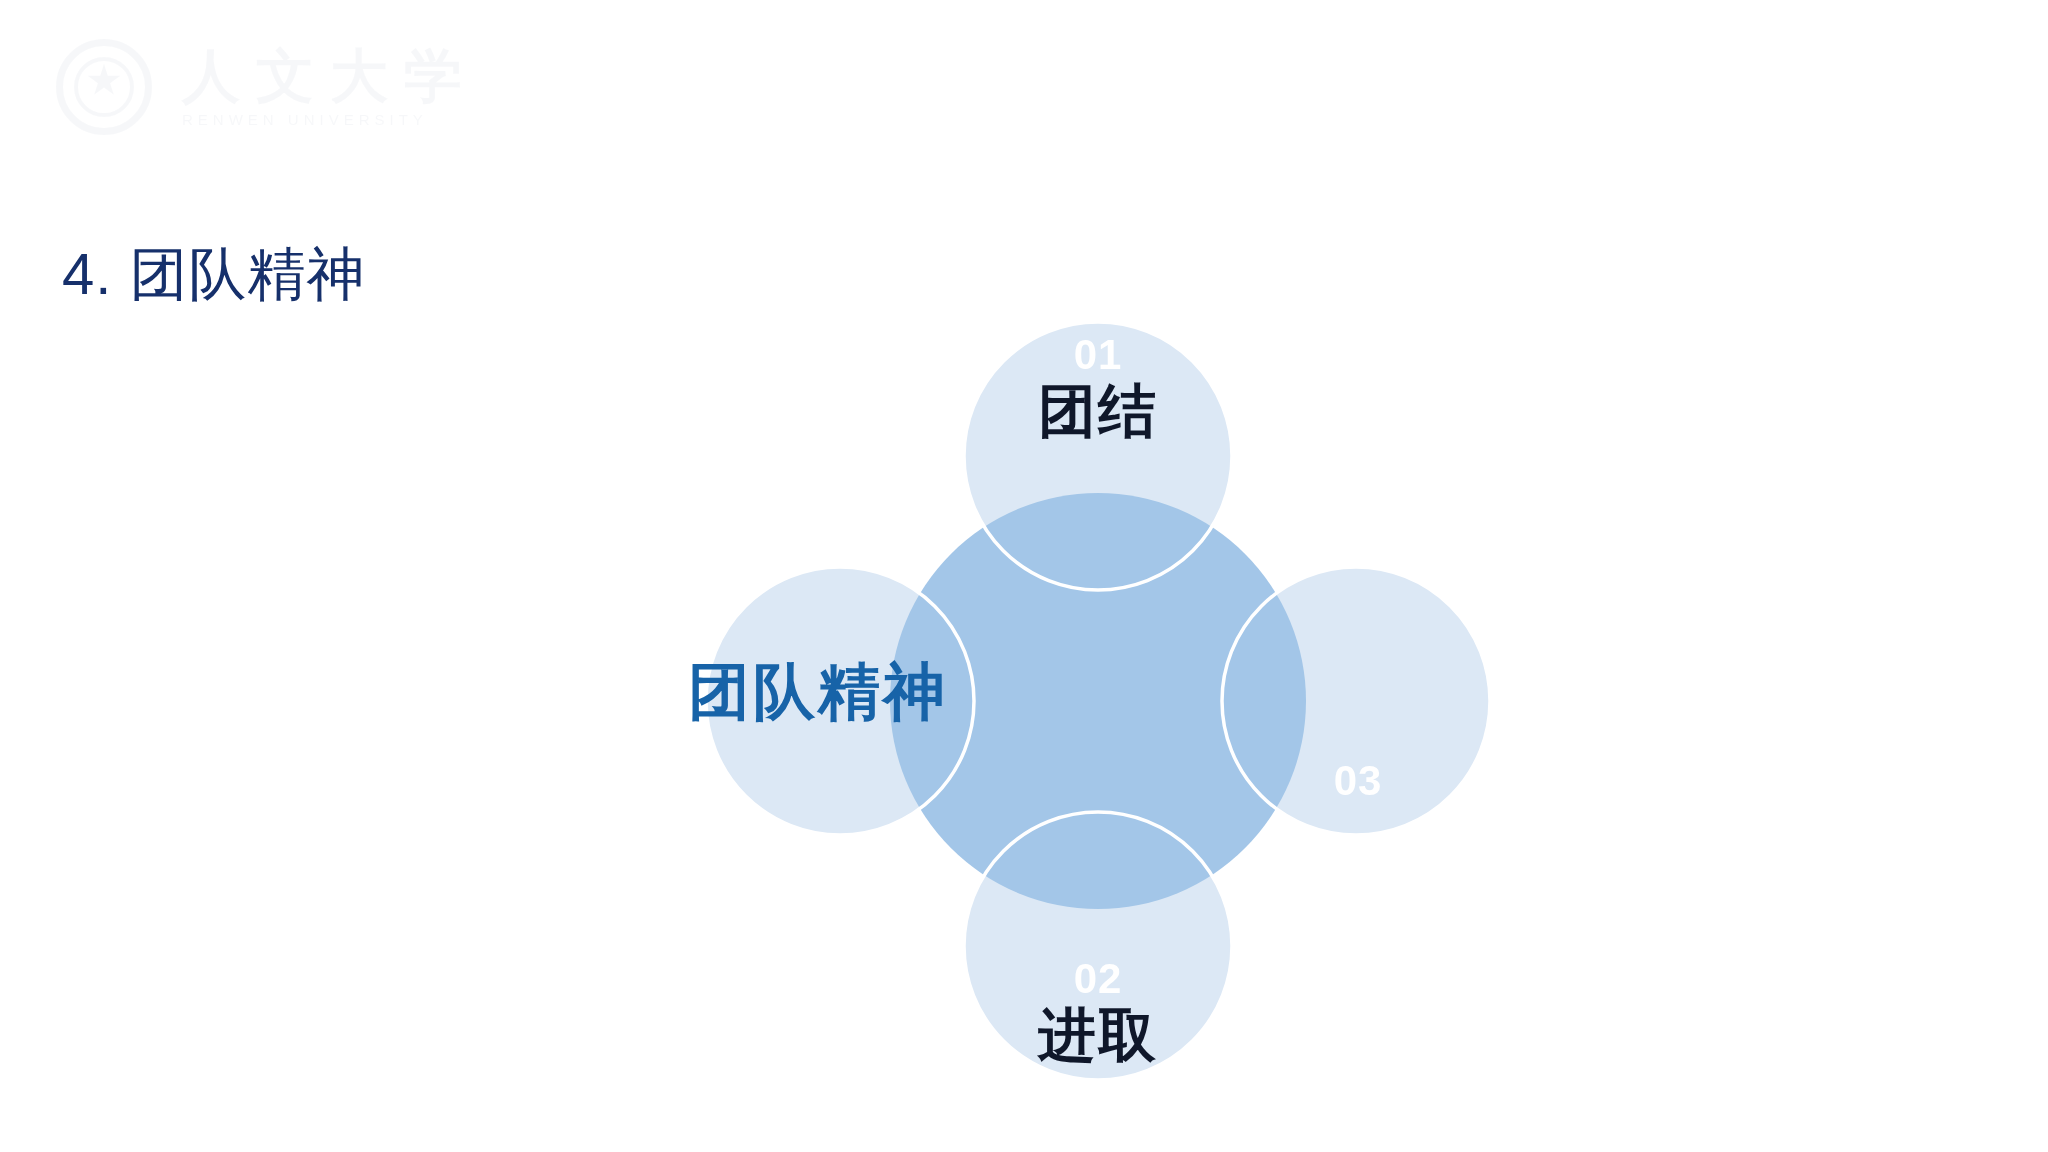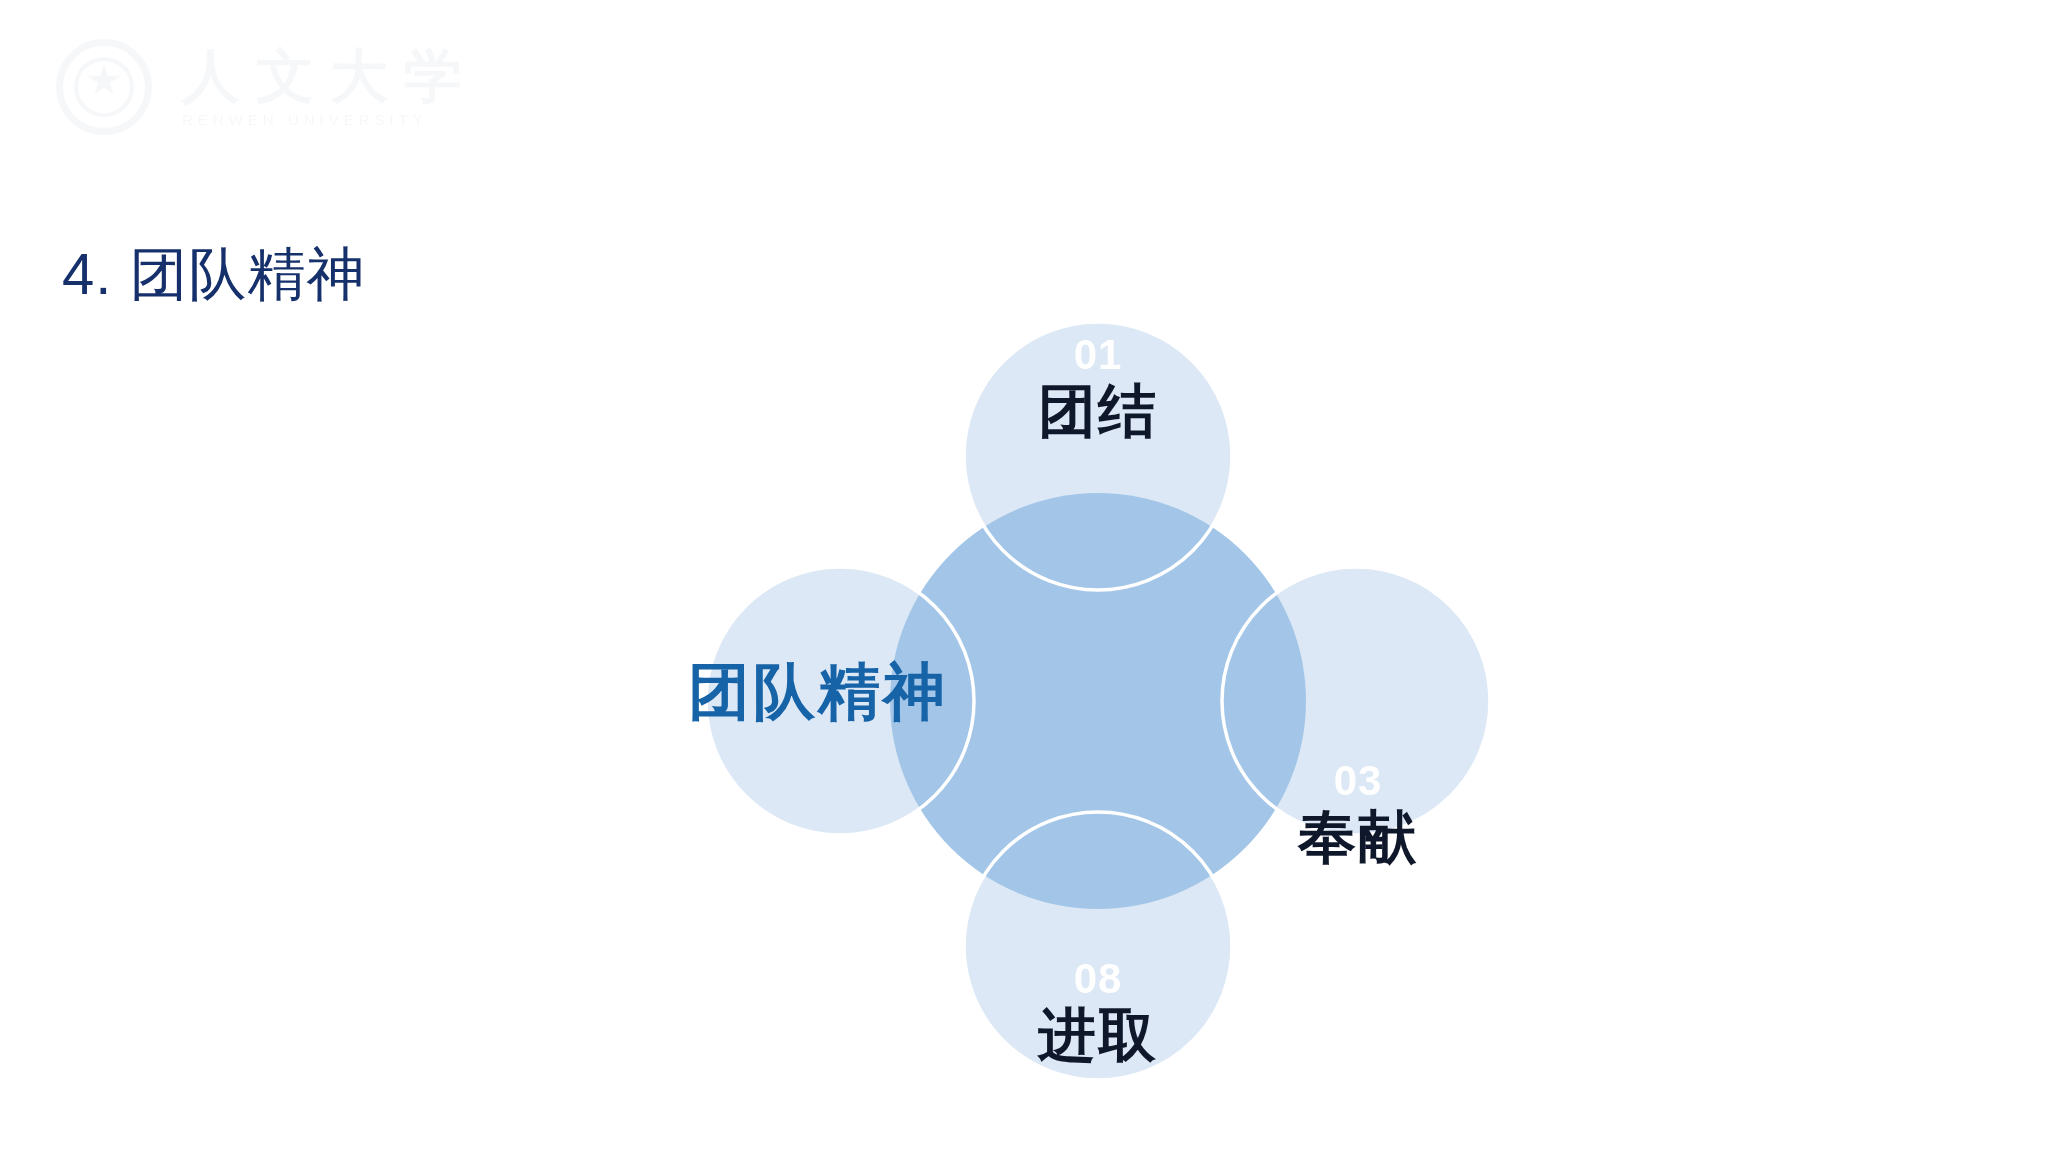--- a/index.html
+++ b/index.html
@@ -181,25 +181,24 @@
   </svg>
 
   <div class="node-label n-top">
     <span class="node-num">01</span>
     <span class="node-word">团结</span>
   </div>
 
 
   <div class="node-label n-right">
     <span class="node-num">03</span>
-    <span class="node-word">奉献</span>
   </div>
 
   <div class="node-label n-bottom">
-    <span class="node-num">08</span>
+    <span class="node-num">02</span>
     <span class="node-word">进取</span>
   </div>
 
   <div class="center-label c-mid">
     <span class="center-word">团队精神</span>
   </div>
 
 </div>
 
 </body></html>

